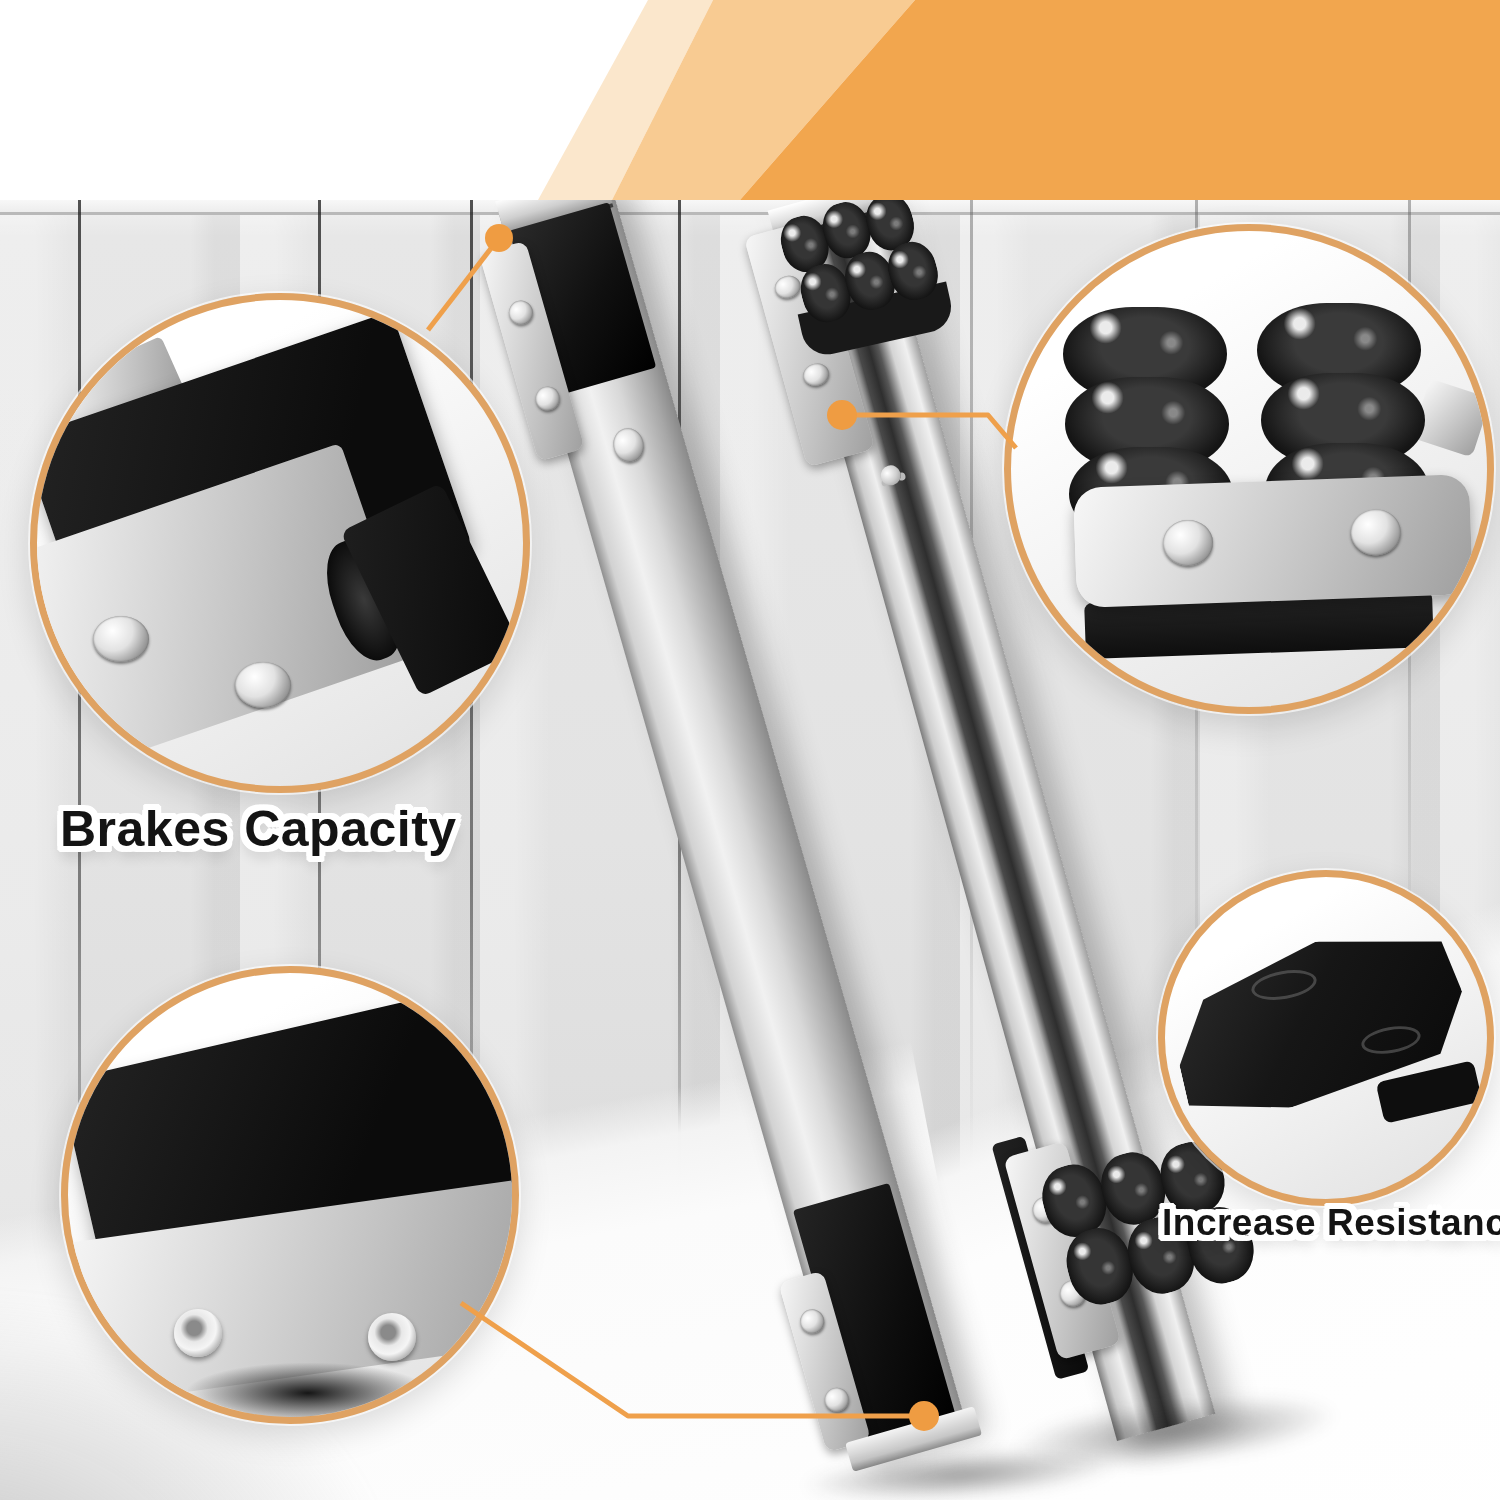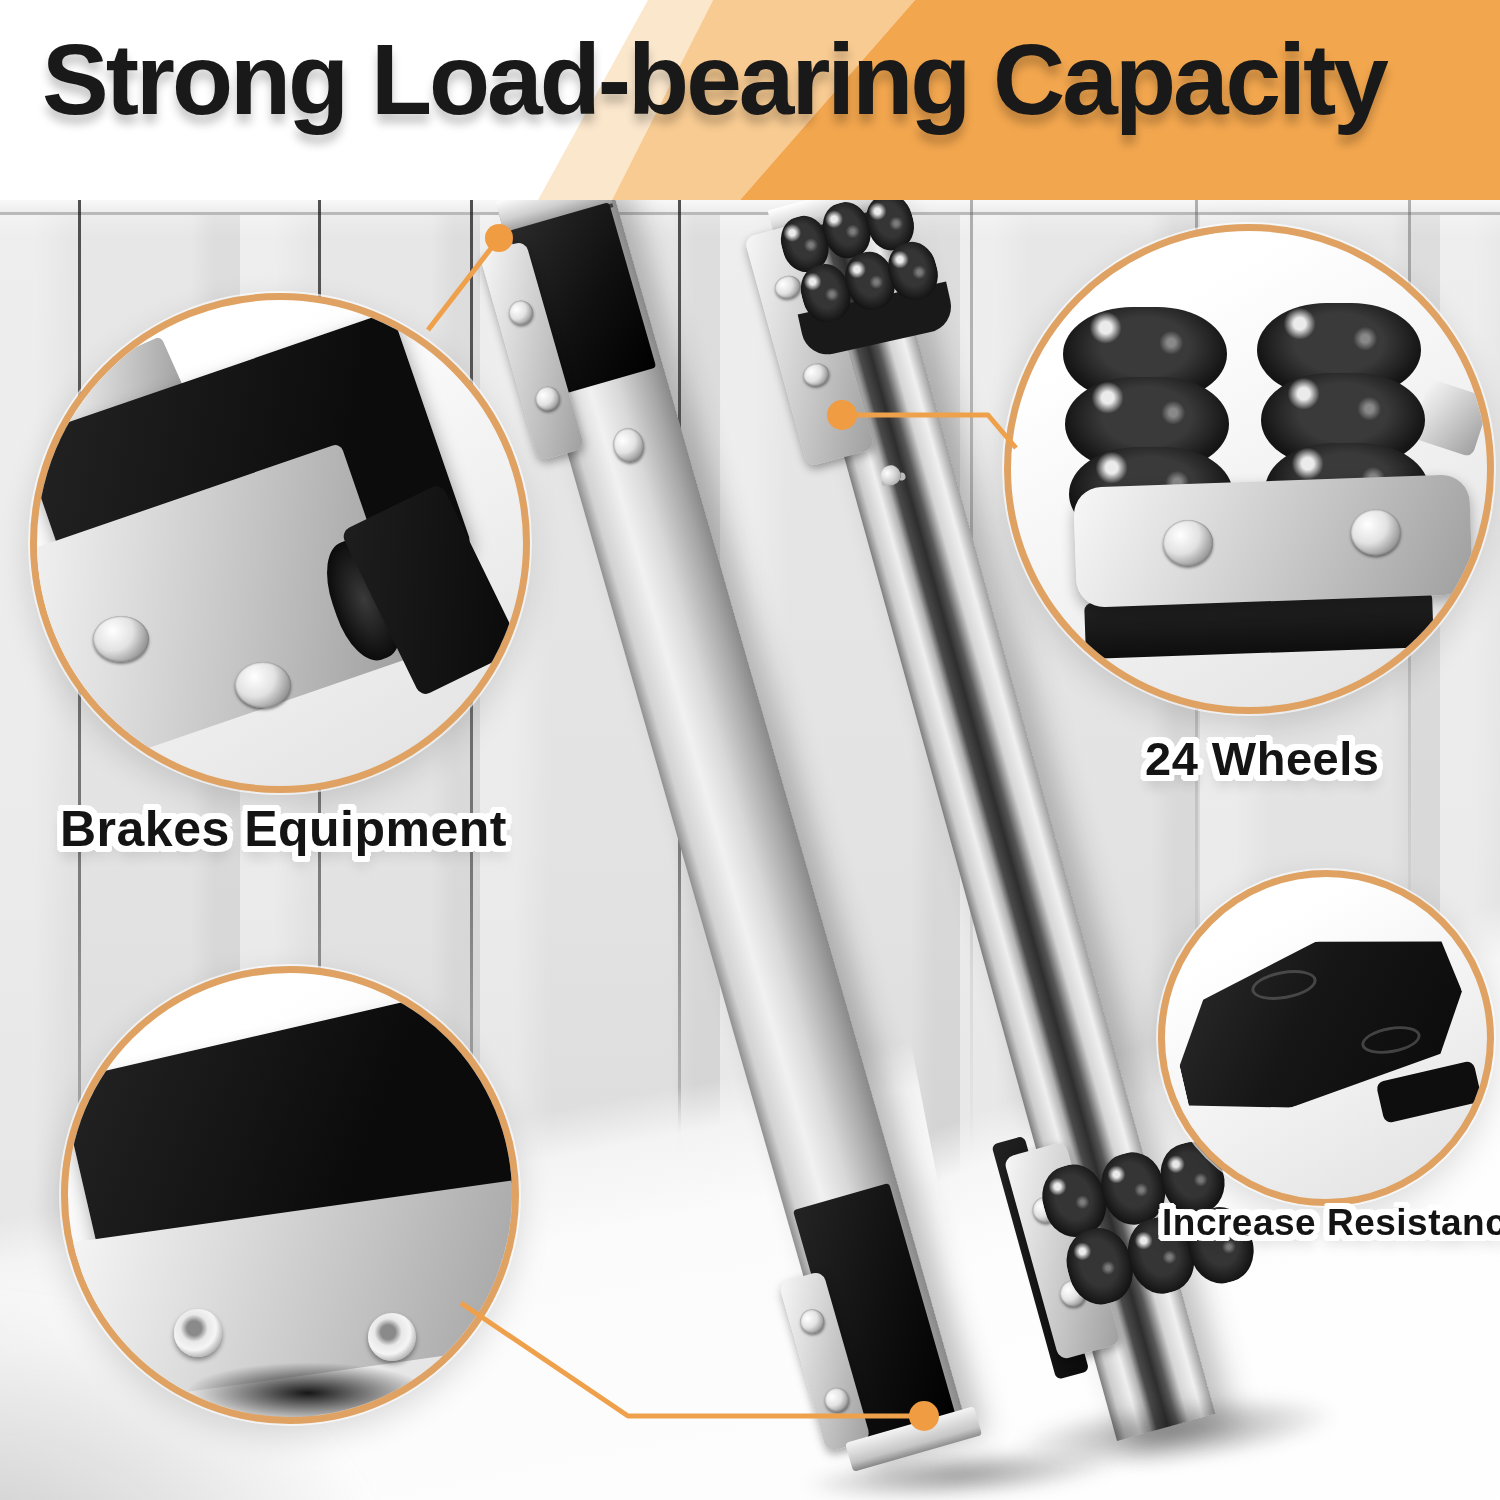--- a/index.html
+++ b/index.html
@@ -256,20 +256,18 @@
     <polyline points="842,415 988,415 1016,448" fill="none" stroke="#EFA04B" stroke-width="5" stroke-linejoin="round"></polyline>
     <circle cx="842" cy="415" r="15" fill="#EF9C42"></circle>
     <polyline points="461,1303 628,1416 924,1416" fill="none" stroke="#EFA04B" stroke-width="5" stroke-linejoin="round"></polyline>
     <circle cx="924" cy="1416" r="15" fill="#EF9C42"></circle>
   </svg>
 
   <div class="banner">
     <div class="banner-stripe-light"></div>
     <div class="banner-stripe-mid"></div>
     <div class="banner-orange"></div>
-    <div class="title">Strong Load-bearing Capacity</div>
-  </div>
-
-  <div class="label label-brakes">Brakes Equipment</div>
-  <div class="label label-wheels">24 Wheels</div>
+  </div>
+
+  <div class="label label-brakes">Brakes Capacity</div>
   <div class="label label-wedge">Increase Resistance</div>
 
 </div>
 
 </body></html>

